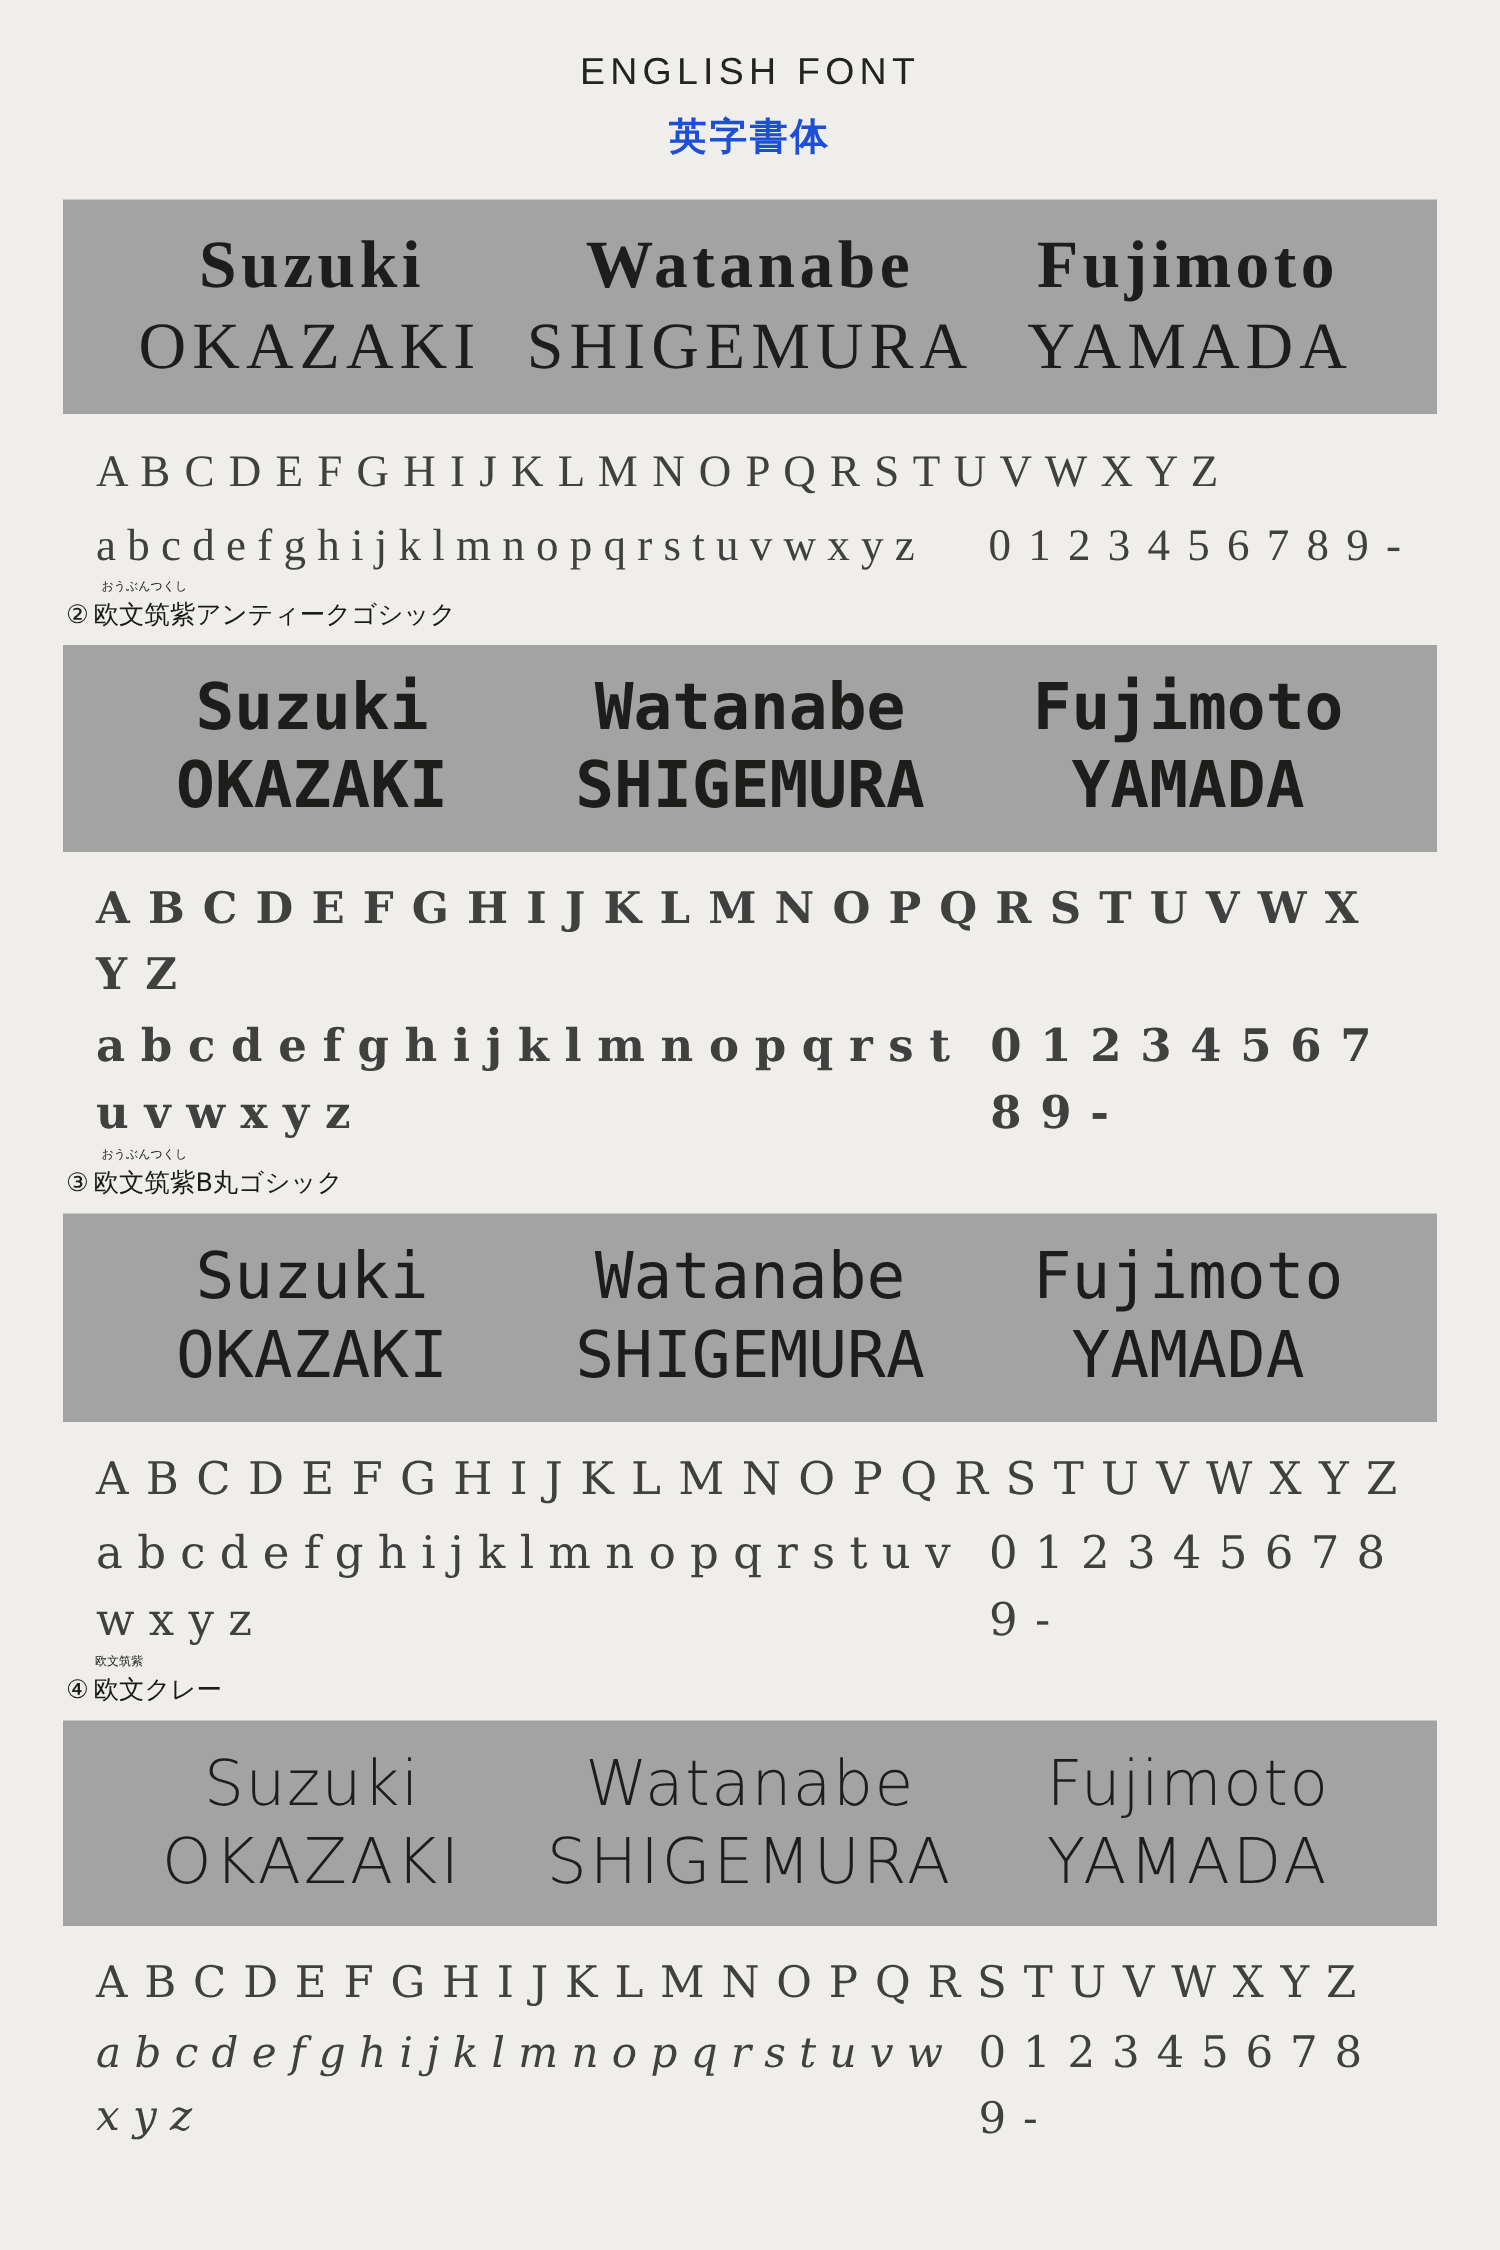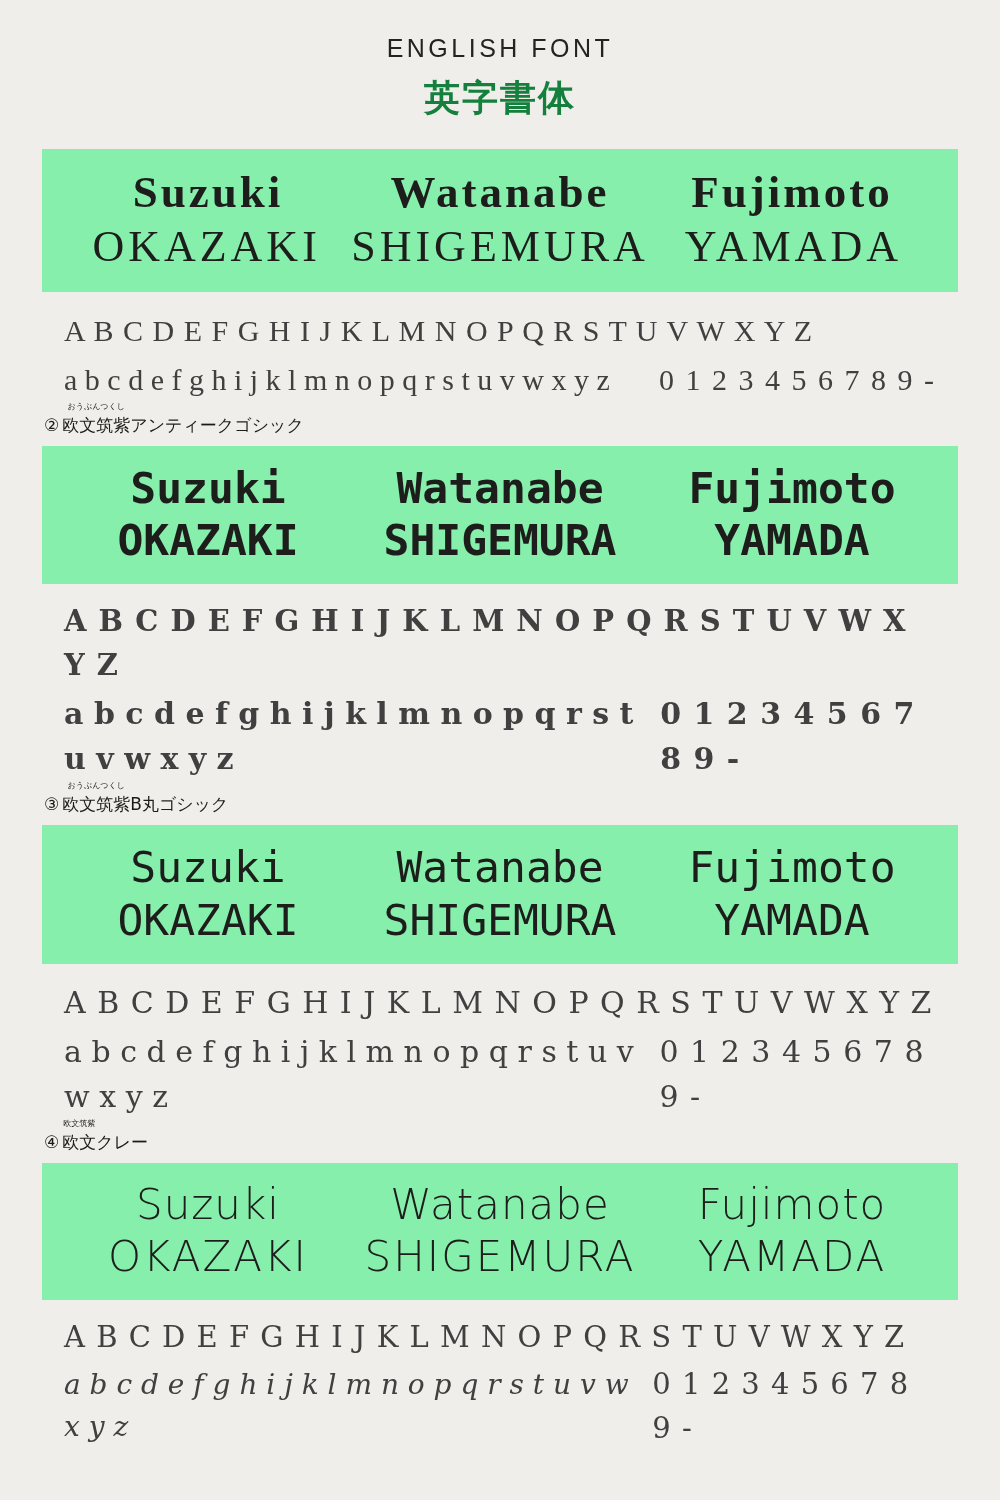--- a/index.html
+++ b/index.html
@@ -29,24 +29,24 @@
   }
   .header-en {
     font-family: "Liberation Sans", sans-serif;
     font-size: 25px;
     letter-spacing: 3.5px;
     color: #23231f;
     font-weight: 400;
   }
   .header-jp {
     font-family: "DejaVu Sans", sans-serif;
-    font-size: 36px;
+    font-size: 25px;
     letter-spacing: 2px;
     margin-top: 11px;
-    color: #15803d;
+    color: #1d4ed8;
     font-weight: 600;
   }
   
   .section {
     margin-bottom: 6px;
   }
   .section-label {
     font-family: "DejaVu Sans", sans-serif;
     font-size: 17px;
     color: #1b1b19;
@@ -70,21 +70,21 @@
     font-size: 8px;
     letter-spacing: 0px;
     color: #1b1b19;
     line-height: 1;
     white-space: nowrap;
   }
   .label-num { margin-right: 3px; }
 
   
   .sample-card {
-    background: #86efac;
+    background: #a3a3a3;
     width: 916px;
     box-sizing: border-box;
     padding: 16px 20px 18px 20px;
   }
   .sample-row {
     display: flex;
     justify-content: space-between;
     align-items: baseline;
   }
   .sample-row .cell {

